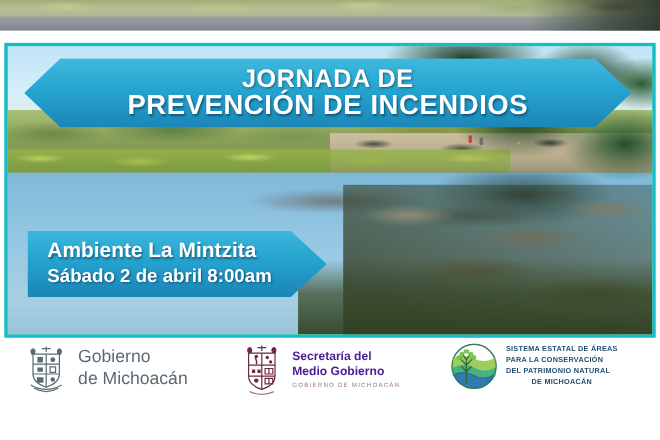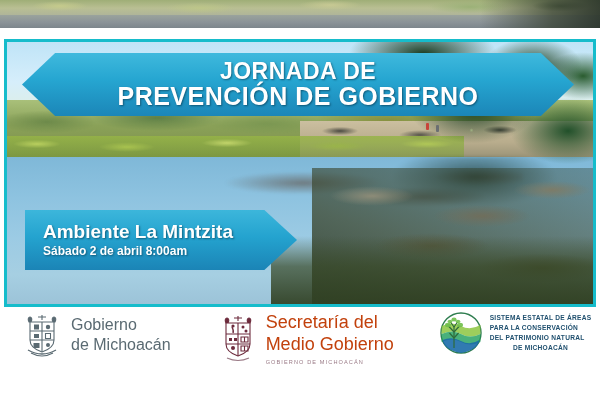--- a/index.html
+++ b/index.html
@@ -187,21 +187,21 @@
     align-items:flex-start; justify-content:center;
     padding-left: 18px;
     box-sizing: border-box;
   }
   .banner-info .place {
     color:#fff; font-weight:bold; font-size:19px;
     text-shadow: 1px 1px 2px rgba(0,40,60,.55);
     white-space:nowrap; line-height:1.2;
   }
   .banner-info .date {
-    color:#fff; font-weight:bold; font-size:12px;
+    color:#fff; font-weight:bold; font-size:17px;
     text-shadow: 1px 1px 2px rgba(0,40,60,.55);
     white-space:nowrap; line-height:1.3;
   }
 
   
   .logos {
     position: absolute;
     left: 0; top: 312px;
     width: 600px; height: 70px;
     display: flex;
@@ -216,23 +216,23 @@
 
   .gob-text {
     margin-left: 9px;
     color: #5a6a72;
     font-size: 16px;
     line-height: 1.28;
     white-space: nowrap;
   }
   .sem-text { margin-left: 9px; }
   .sem-text .l1, .sem-text .l2 {
-    color: #c2410c;
-    font-weight: normal;
-    font-size: 18px;
+    color: #4c1d95;
+    font-weight: bold;
+    font-size: 11px;
     line-height: 1.22;
     white-space: nowrap;
   }
   .sem-text .sub {
     color: #9a7a86;
     font-size: 5.6px;
     letter-spacing: 1.1px;
     margin-top: 3px;
     white-space: nowrap;
   }
@@ -271,21 +271,21 @@
       <div class="canopy"></div>
       <div class="canopy-speck"></div>
       <div class="rocks"></div>
       <div class="fg-brush"></div>
       <div class="person p1"></div>
       <div class="person p2"></div>
     </div>
 
     <div class="banner-head">
       <div class="line1">JORNADA DE</div>
-      <div class="line2">PREVENCIÓN DE GOBIERNO</div>
+      <div class="line2">PREVENCIÓN DE INCENDIOS</div>
     </div>
 
     <div class="banner-info">
       <div class="place">Ambiente La Mintzita</div>
       <div class="date">Sábado 2 de abril 8:00am</div>
     </div>
   </div>
 
   <div class="logos">
 

